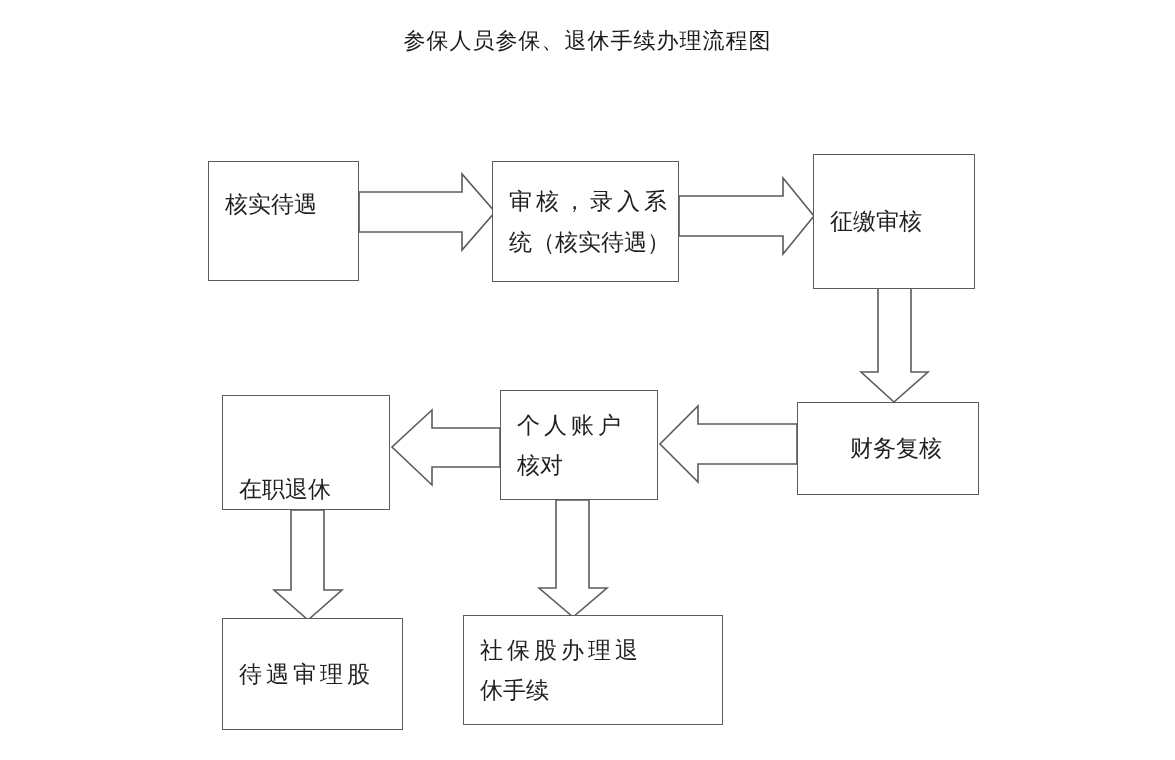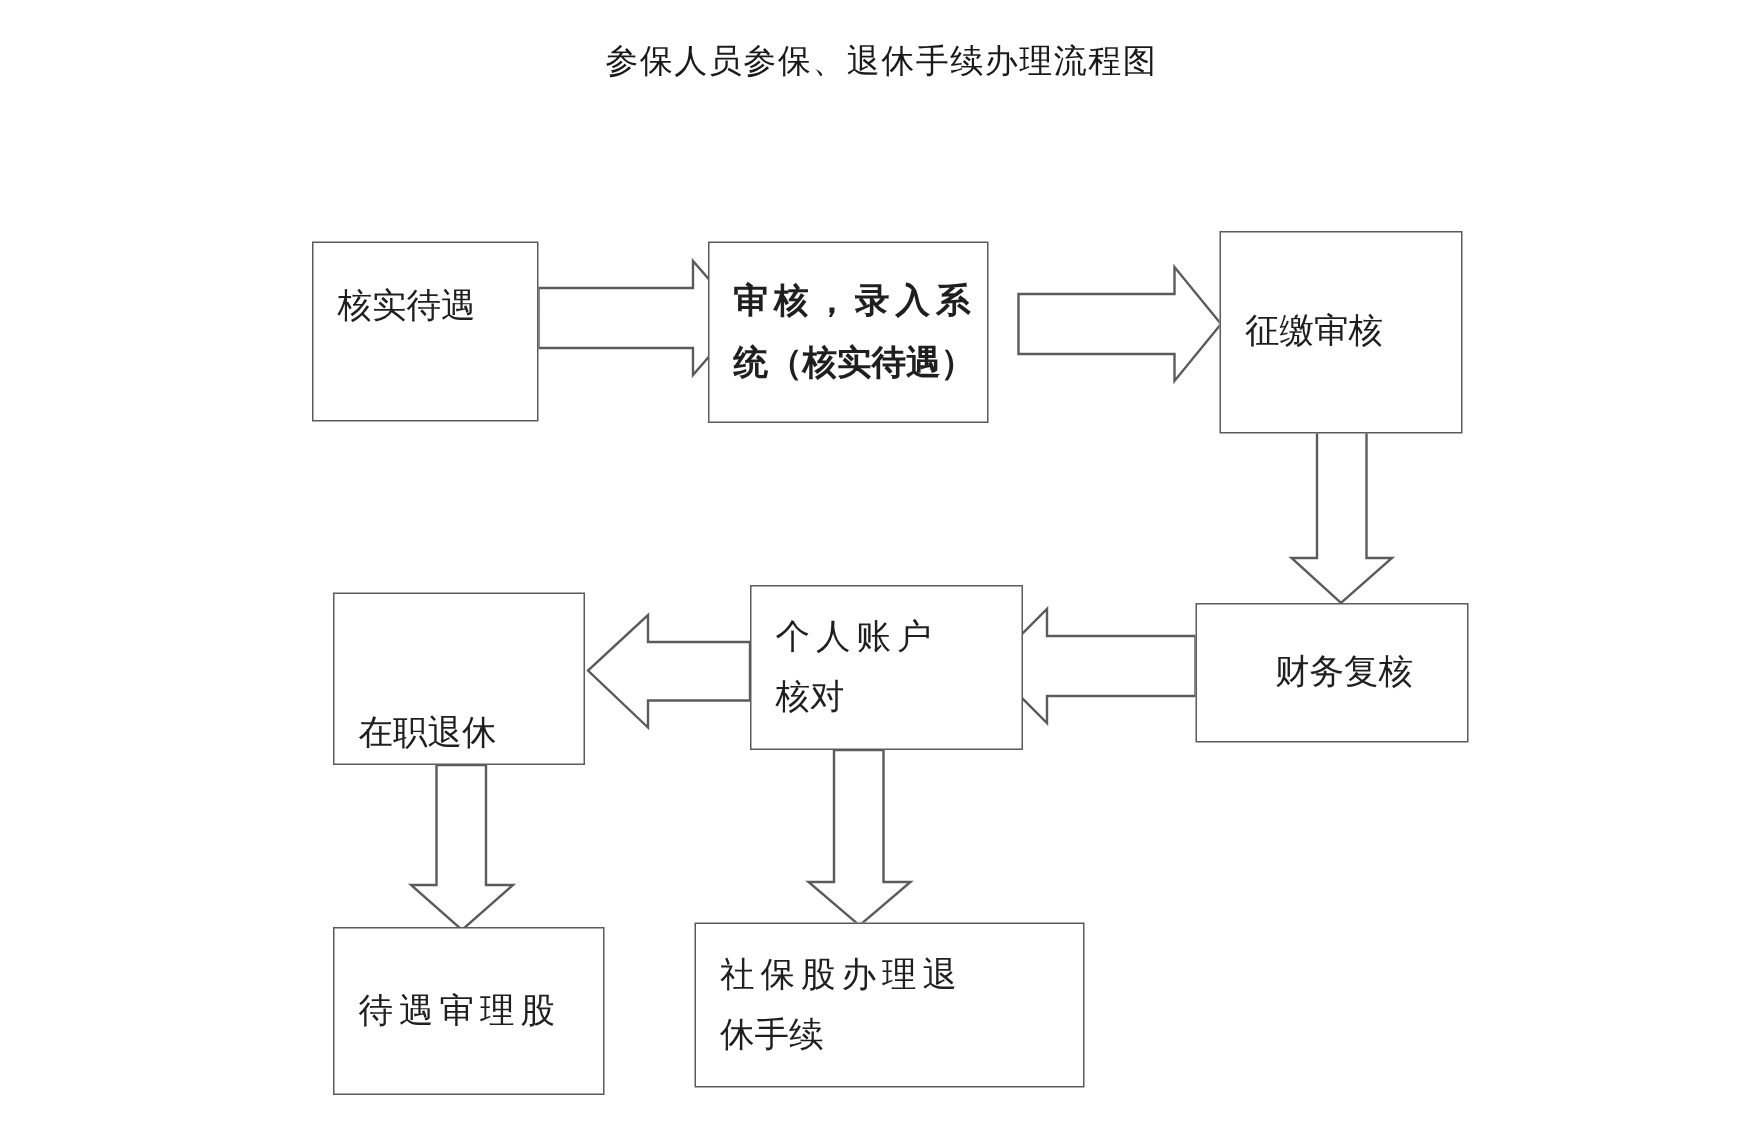--- a/index.html
+++ b/index.html
@@ -88,34 +88,34 @@
 
     <polygon points="291,510 324,510 324,590 342,590 308,620 274,590 291,590"></polygon>
 
     <polygon points="556,500 589,500 589,588 607,588 573,617 539,588 556,588"></polygon>
   </svg>
 
   <div class="node top-text" style="left:208px; top:161px; width:151px; height:120px;">
     <span class="txt l1">核实待遇</span>
   </div>
 
-  <div class="node two-line" style="left:472px; top:161px; width:187px; height:121px;font-weight:bold;">
+  <div class="node two-line" style="left:492px; top:161px; width:187px; height:121px;">
     <span class="txt l1">审核，录入系</span>
     <span class="txt l2">统（核实待遇）</span>
   </div>
 
   <div class="node" style="left:813px; top:154px; width:162px; height:135px;">
     <span class="txt l1">征缴审核</span>
   </div>
 
   <div class="node" style="left:797px; top:402px; width:182px; height:93px;text-align:center;">
     <span class="txt l1">财务复核</span>
   </div>
 
-  <div class="node two-line" style="left:500px; top:390px; width:182px; height:110px;">
+  <div class="node two-line" style="left:500px; top:390px; width:158px; height:110px;">
     <span class="txt l1">个人账户</span>
     <span class="txt l2">核对</span>
   </div>
 
   <div class="node low-text" style="left:222px; top:395px; width:168px; height:115px;">
     <span class="txt l1">在职退休</span>
   </div>
 
   <div class="node two-line" style="left:222px; top:618px; width:181px; height:112px;">
     <span class="txt l1">待遇审理股</span>

